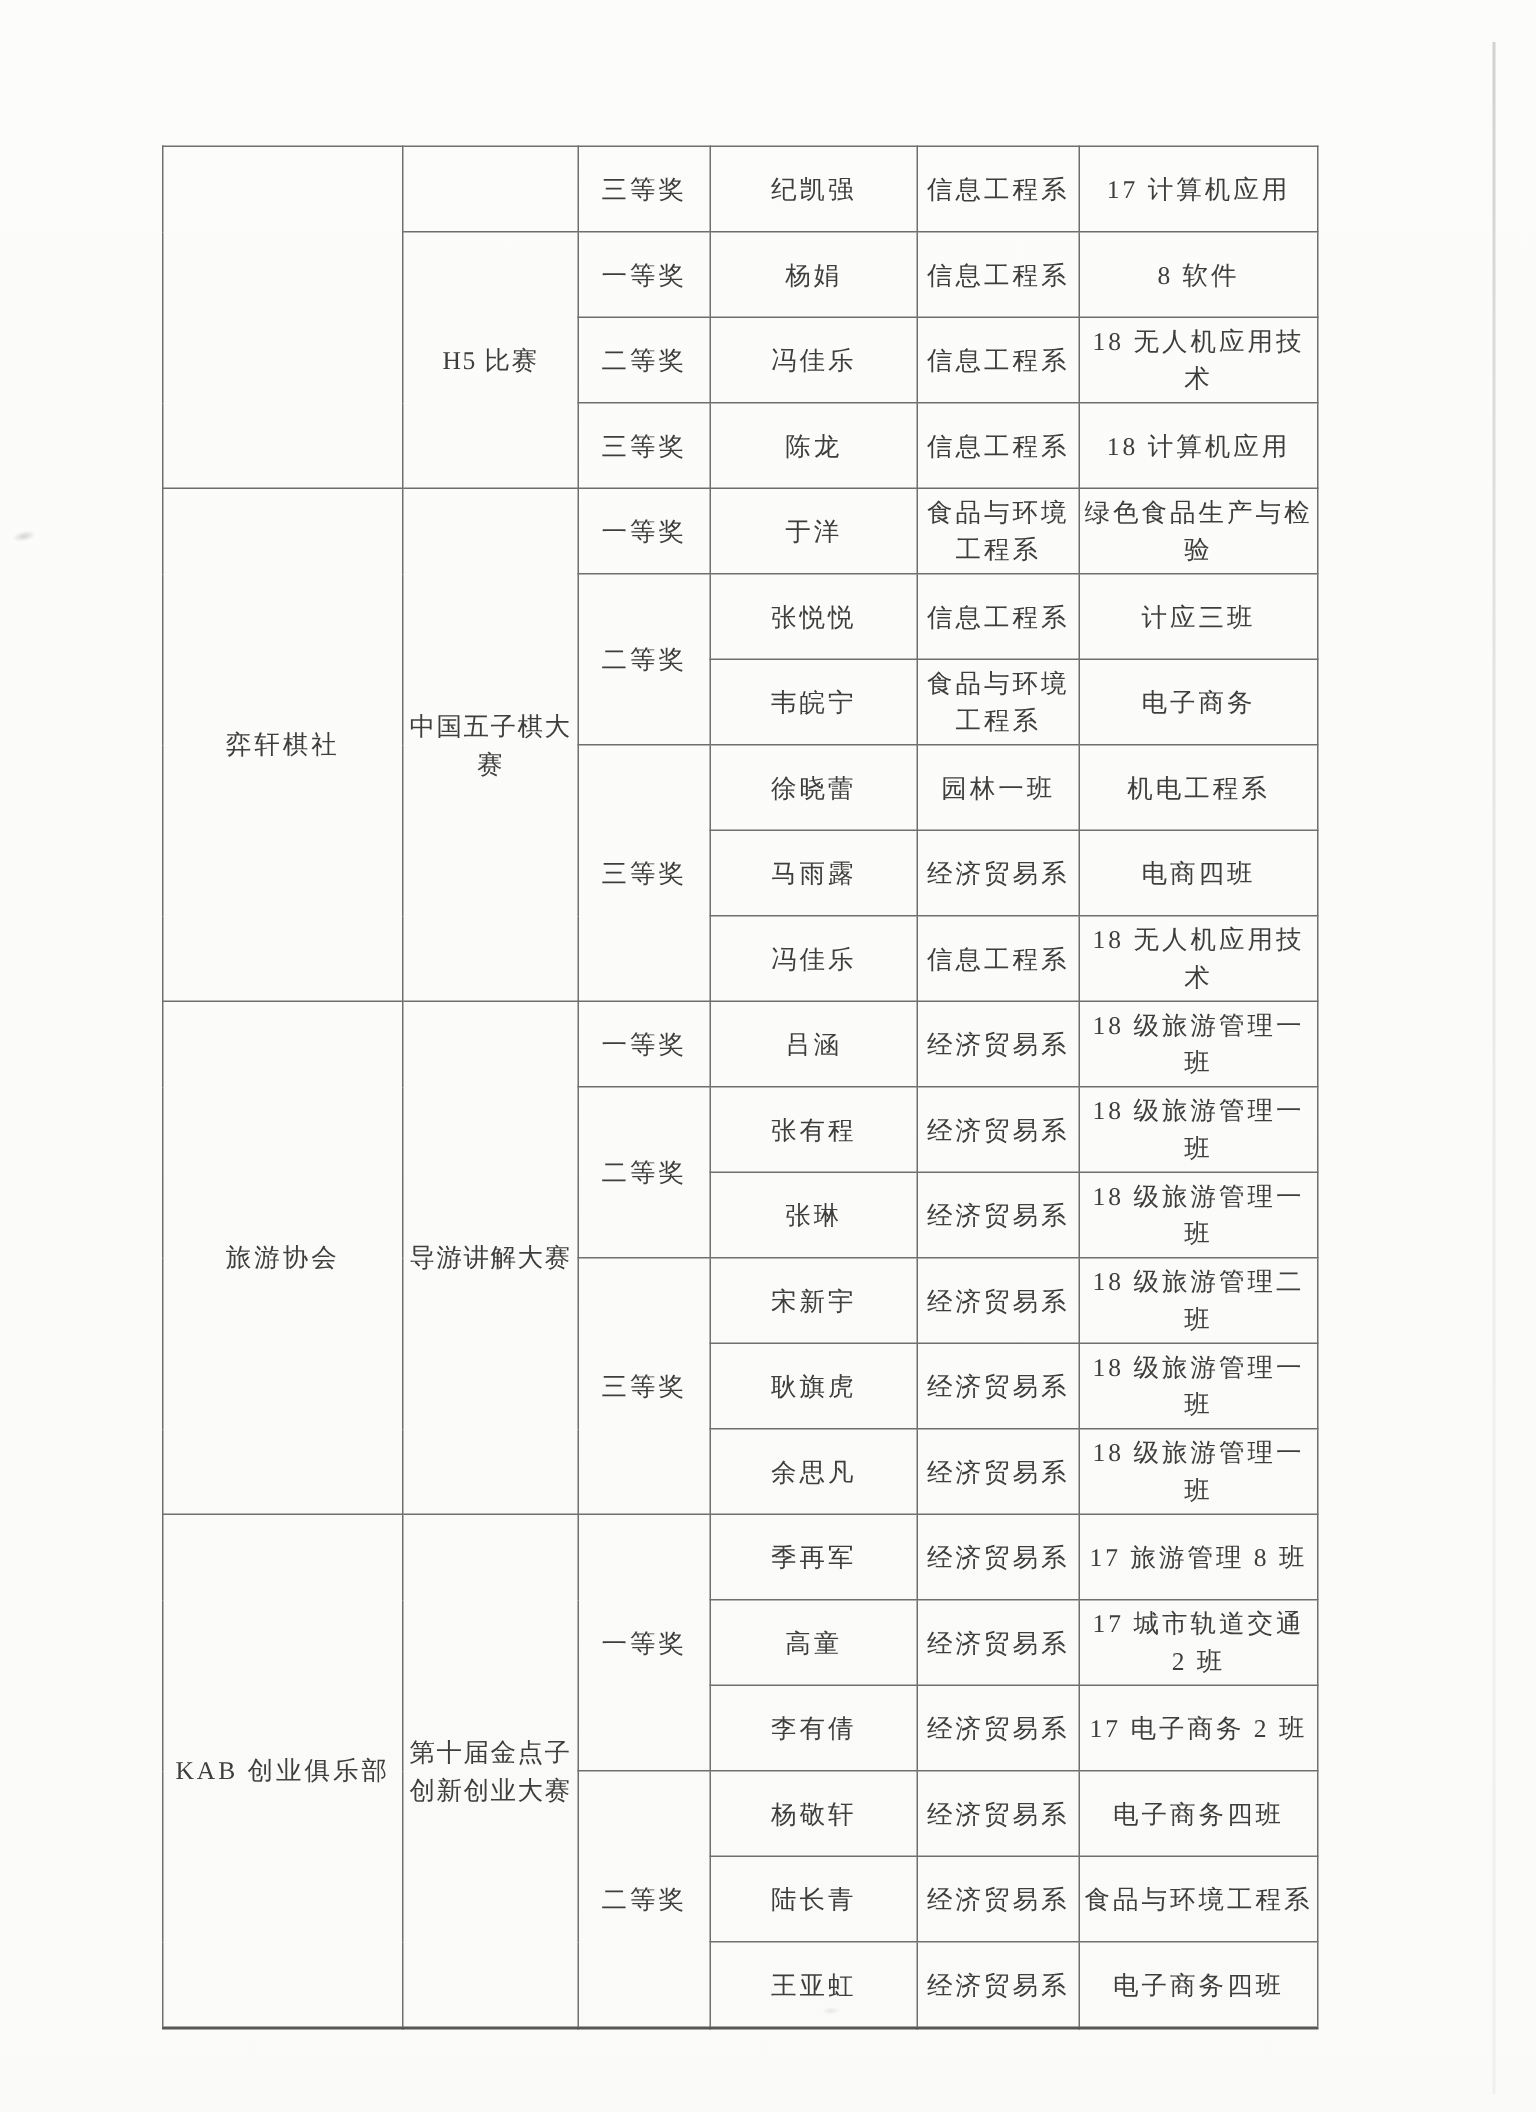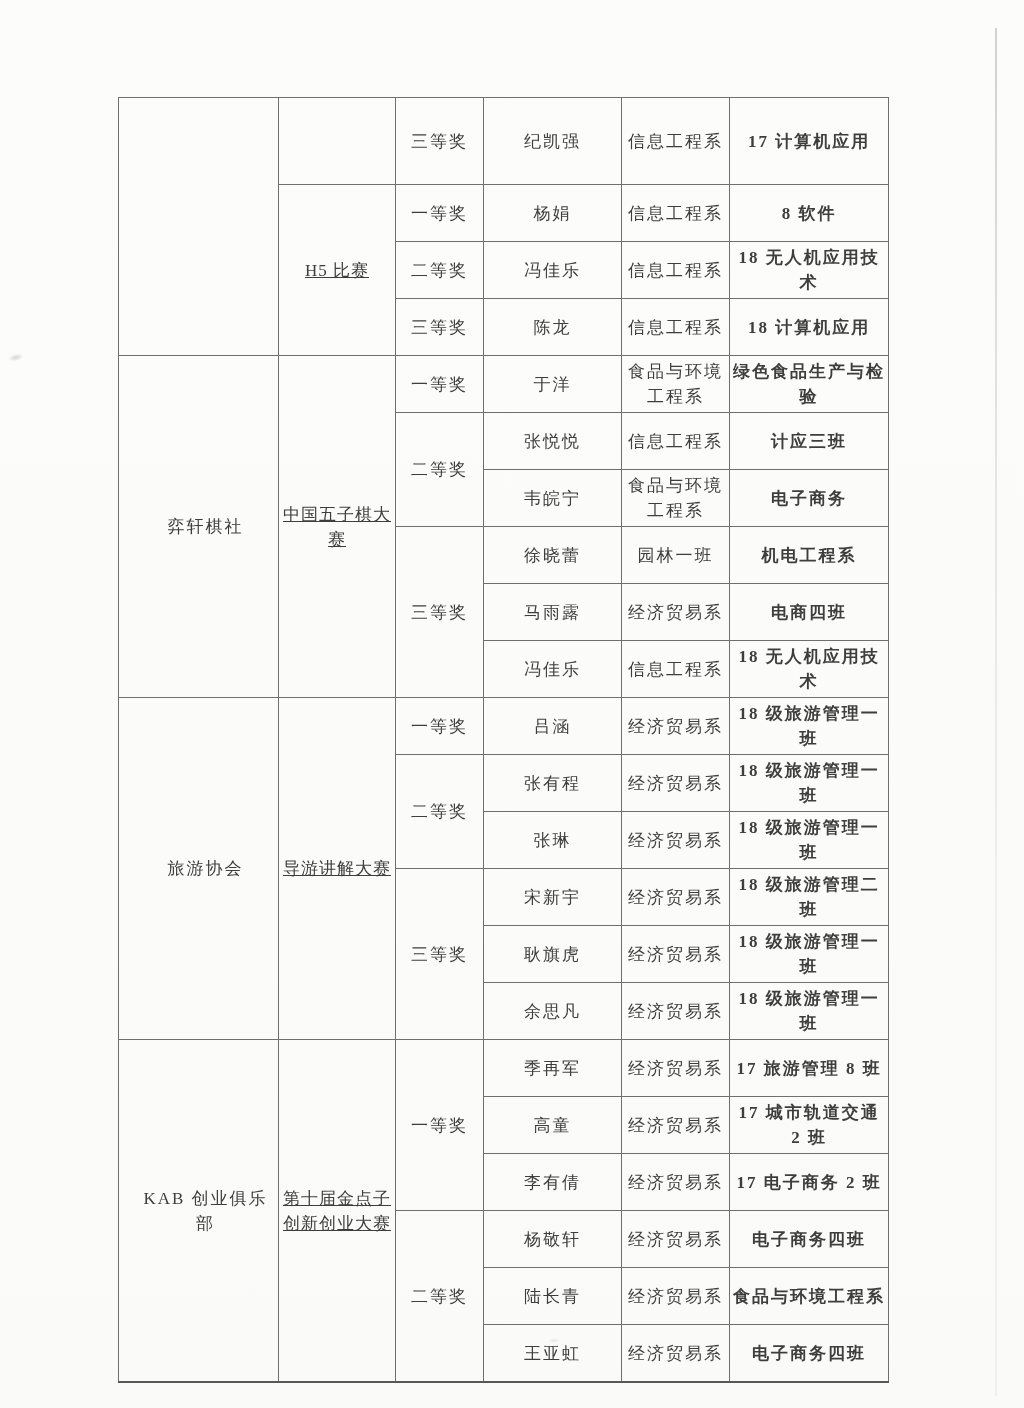--- a/index.html
+++ b/index.html
@@ -14,21 +14,21 @@
     overflow: hidden;
     font-family: "Liberation Serif", "DejaVu Serif", serif;
   }
   .scan-page {
     position: absolute;
     inset: 0;
     background: linear-gradient(180deg, #fcfcfb 0%, #fbfbfa 60%, #fafaf8 100%);
   }
   table.awards {
     position: absolute;
-    left: 118px;
+    left: 108px;
     top: 97px;
     border-collapse: collapse;
     table-layout: fixed;
     width: 770px;
     border: 1px solid #5f5f5f;
     border-bottom: 2.5px solid #575757;
   }
   col.c-club        { width: 160px; }
   col.c-competition { width: 117px; }
   col.c-award       { width: 88px; }
@@ -42,31 +42,28 @@
     vertical-align: middle;
     font-size: 17px;
     line-height: 25px;
     color: #3e3e3e;
     letter-spacing: 2px;
     padding: 1px 2px;
     overflow: hidden;
   }
   td.col-competition {
     letter-spacing: 1px;
-    padding: 16px 3px;
-    text-decoration: underline;
+    padding: 1px 3px;
   }
   td.col-class {
     letter-spacing: 2px;
     padding: 1px 3px;
-    font-weight: bold;
   }
   td.col-club {
     letter-spacing: 2px;
-    padding-left: 16px;
   }
   .page-edge-line {
     position: absolute;
     left: 995px;
     top: 28px;
     width: 2px;
     height: 1368px;
     background: linear-gradient(180deg,
       rgba(175,175,175,0.55) 0%,
       rgba(190,190,190,0.35) 35%,

